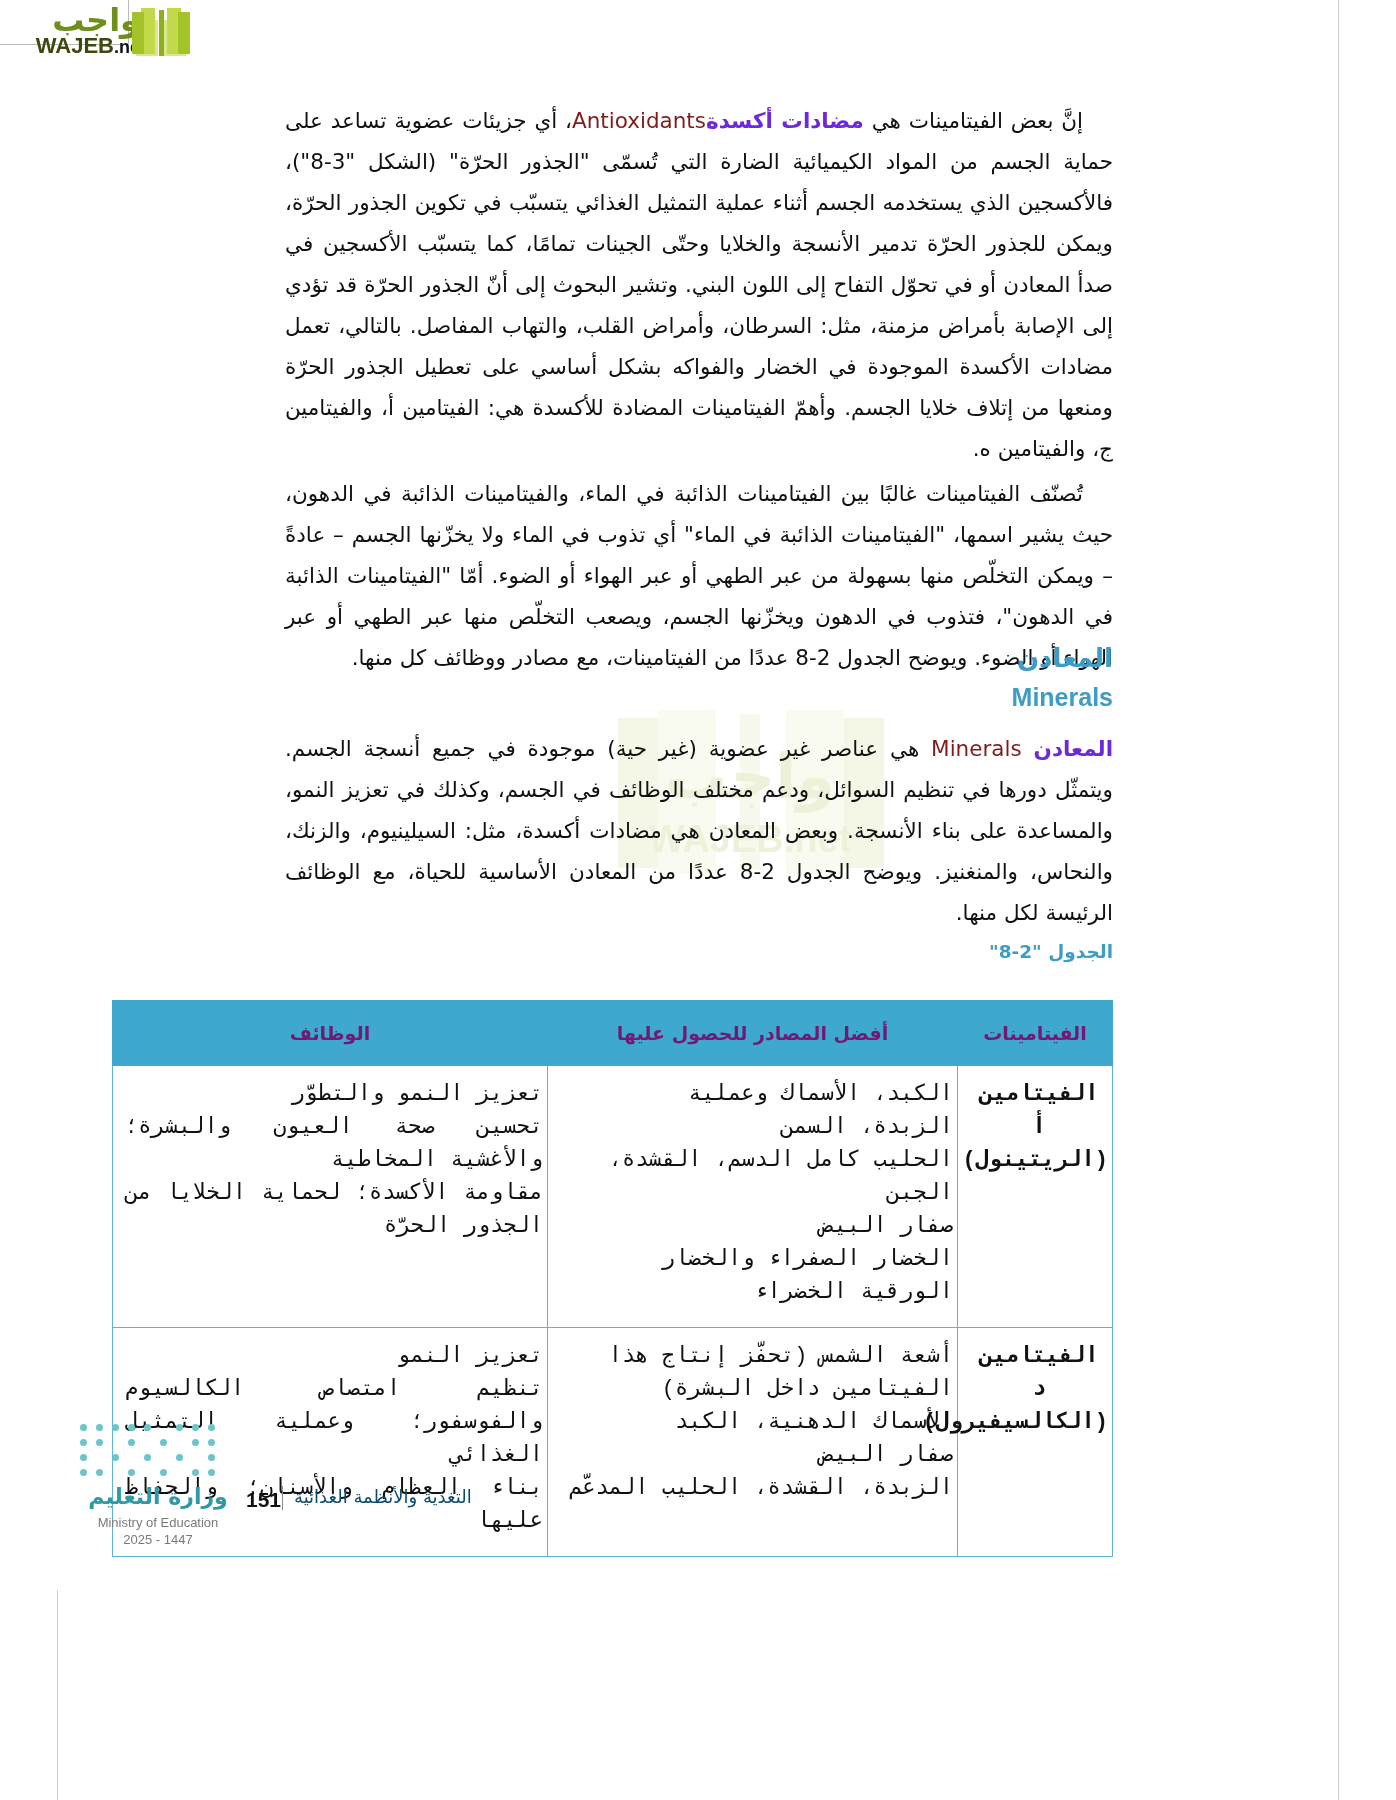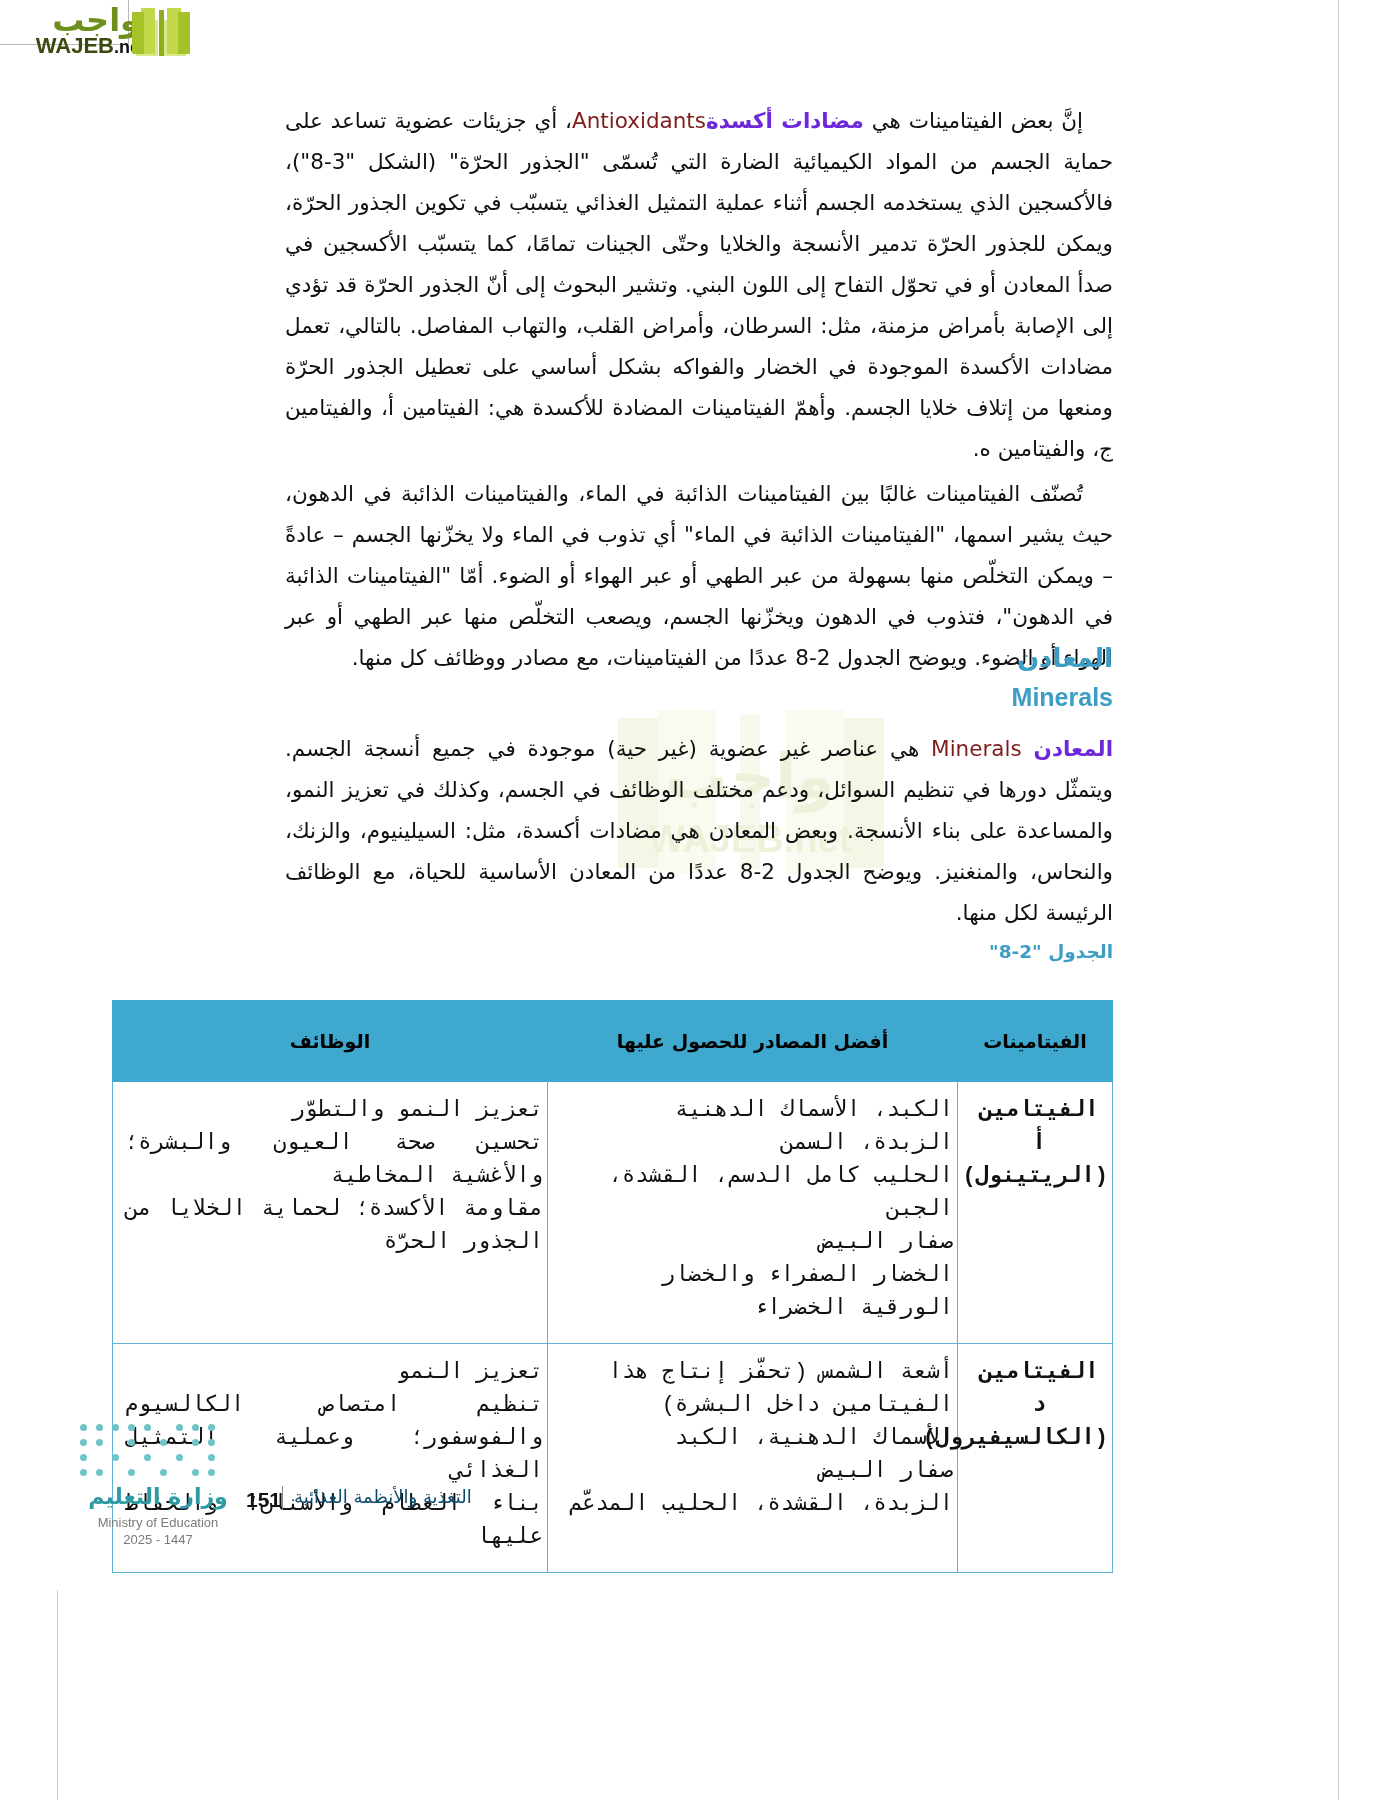--- a/index.html
+++ b/index.html
@@ -201,24 +201,24 @@
     position: absolute;
     right: 283px;
     top: 1000px;
     width: 1000px;
     border-collapse: collapse;
     direction: rtl;
     table-layout: fixed;
   }
   table.vtable th {
     background: #3fa8ce;
-    color: #000000;
+    color: #701a75;
     font-size: 19px;
     font-weight: bold;
-    padding: 27px 12px;
+    padding: 19px 12px;
     text-align: center;
     border: 1px solid #3fa8ce;
     line-height: 26px;
   }
   table.vtable td {
     border: 1px solid #5fb4d6;
     vertical-align: top;
     font-size: 22px;
     line-height: 33px;
     padding: 12px 4px 18px 12px;
@@ -377,21 +377,21 @@
     </tr>
   </thead>
   <tbody>
 
     <tr>
       <td class="c-name">
         <span class="ln">الفيتامين أ</span>
         <span class="ln">(الريتينول)</span>
       </td>
       <td class="c-src">
-        <span class="ln">الكبد، الأسماك الدهنية</span>
+        <span class="ln">الكبد، الأسماك وعملية</span>
         <span class="ln">الزبدة، السمن</span>
         <span class="ln">الحليب كامل الدسم، القشدة، الجبن</span>
         <span class="ln">صفار البيض</span>
         <span class="ln">الخضار الصفراء والخضار الورقية الخضراء</span>
       </td>
       <td class="c-fun">
         <span class="ln">تعزيز النمو والتطوّر</span>
         <span class="ln">تحسين صحة العيون والبشرة؛ والأغشية المخاطية</span>
         <span class="ln">مقاومة الأكسدة؛ لحماية الخلايا من الجذور الحرّة</span>
       </td>

